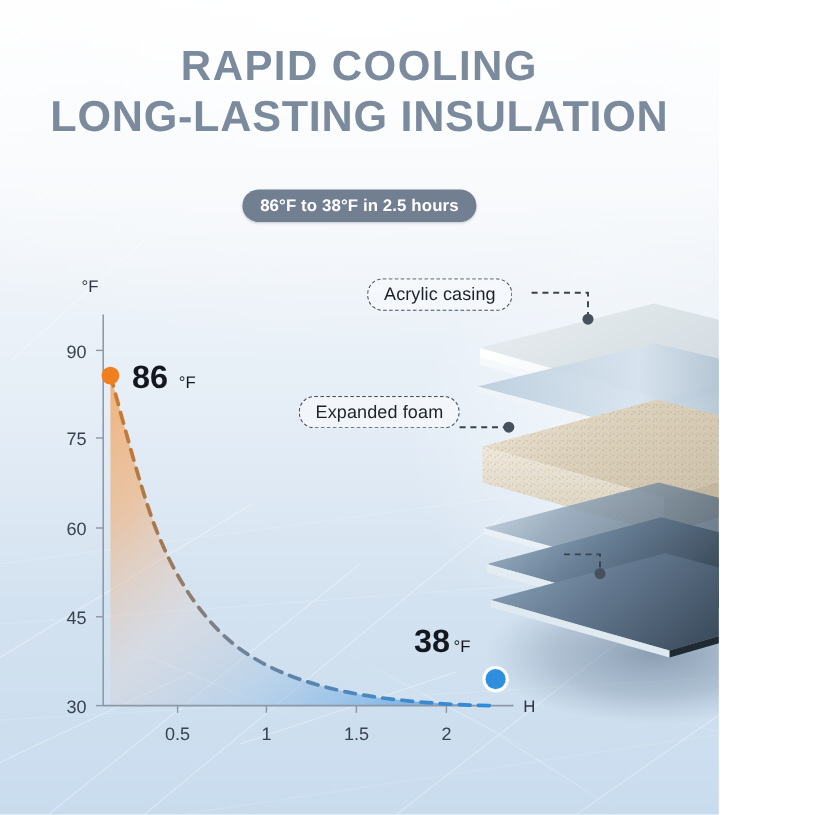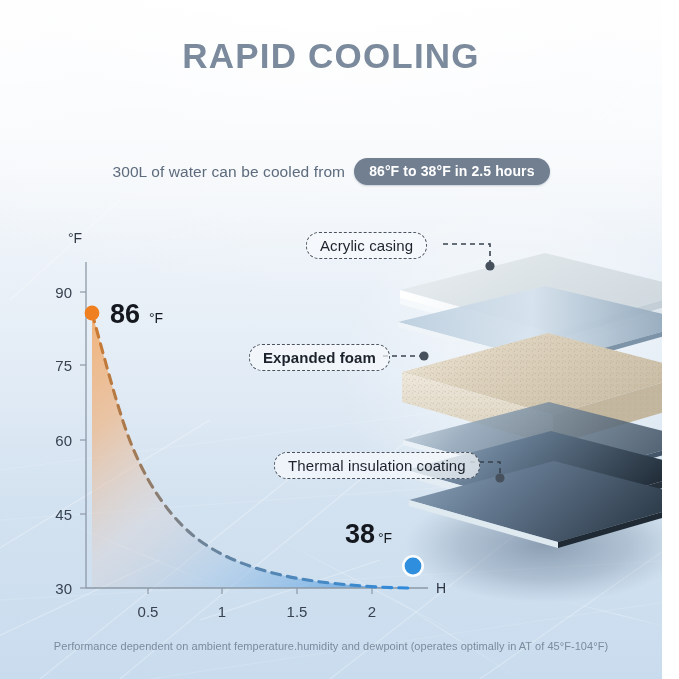--- a/index.html
+++ b/index.html
@@ -3,21 +3,21 @@
 <meta charset="utf-8">
 <style>
   html, body {
     margin: 0; padding: 0;
     width: 679px; height: 679px;
     overflow: hidden;
     font-family: "Liberation Sans", sans-serif;
   }
   #stage {
     position: relative;
-    width: 662px; height: 679px;
+    width: 599px; height: 679px;
     overflow: hidden;
     background:
       radial-gradient(ellipse 120% 60% at 50% 0%, #fdfefe 0%, #f4f7fa 35%, rgba(244,247,250,0) 72%),
       linear-gradient(180deg, #fbfcfd 0%, #f2f6fa 26%, #e4edf6 52%, #d3e2f0 74%, #c9dcee 100%);
   }
   
   #icetex {
     position: absolute; inset: 0;
     opacity: .55;
     pointer-events: none;
@@ -104,21 +104,21 @@
     border: 1.6px dashed #4a525e;
     border-radius: 13px;
     background: rgba(246,249,252,.72);
     color: #1d232c;
     font-size: 15px;
     white-space: nowrap;
     letter-spacing: .1px;
     text-align: center;
   }
   #co-acrylic { left: 306px; top: 232px; }
-  #co-foam    { left: 249px; top: 344px; font-weight: bold; }
+  #co-foam    { left: 249px; top: 330px; }
   #co-thermal { left: 274px; top: 452px; }
 
   
   .footer {
     position: absolute;
     left: 0; right: 0; top: 640px;
     text-align: center;
     font-size: 11px;
     color: #768799;
     letter-spacing: .05px;
@@ -159,24 +159,24 @@
         <path d="M0 520 L679 470"></path>
       <path d="M0 600 L679 560"></path>
         <path d="M150 679 L679 600"></path>
       <path d="M90 260 L340 190"></path>
     </g>
   </svg>
   <div id="topfade"></div>
 
   <div class="headline">
     <span class="l1">RAPID COOLING</span>
+    <span class="l2">LONG-LASTING INSULATION</span>
   </div>
 
   <div class="subrow">
-    <span>300L of water can be cooled from</span>
     <span class="badge">86°F to 38°F in 2.5 hours</span>
   </div>
 
   <svg id="product" width="679" height="679" viewBox="0 0 679 679">
     <defs>
       <linearGradient id="acrTop" x1="0" y1="0" x2="1" y2=".5">
         <stop offset="0%" stop-color="#e9eef1"></stop>
         <stop offset="45%" stop-color="#dde4e8"></stop>
         <stop offset="100%" stop-color="#cfd8de"></stop>
       </linearGradient>
@@ -364,19 +364,15 @@
     <text class="val-big" x="375" y="543" text-anchor="end" font-size="31">38</text>
     <text class="val-unit" x="378" y="543" font-size="16">°F</text>
   </svg>
 
   <div class="callout" id="co-acrylic">
     <span>Acrylic casing</span>
   </div>
   <div class="callout" id="co-foam">
     <span>Expanded foam</span>
   </div>
-  <div class="callout" id="co-thermal">
-    <span>Thermal insulation coating</span>
-  </div>
-
-  <div class="footer">Performance dependent on ambient femperature.humidity and dewpoint (operates optimally in AT of 45°F-104°F)</div>
+
 
 </div>
 
 </body></html>

